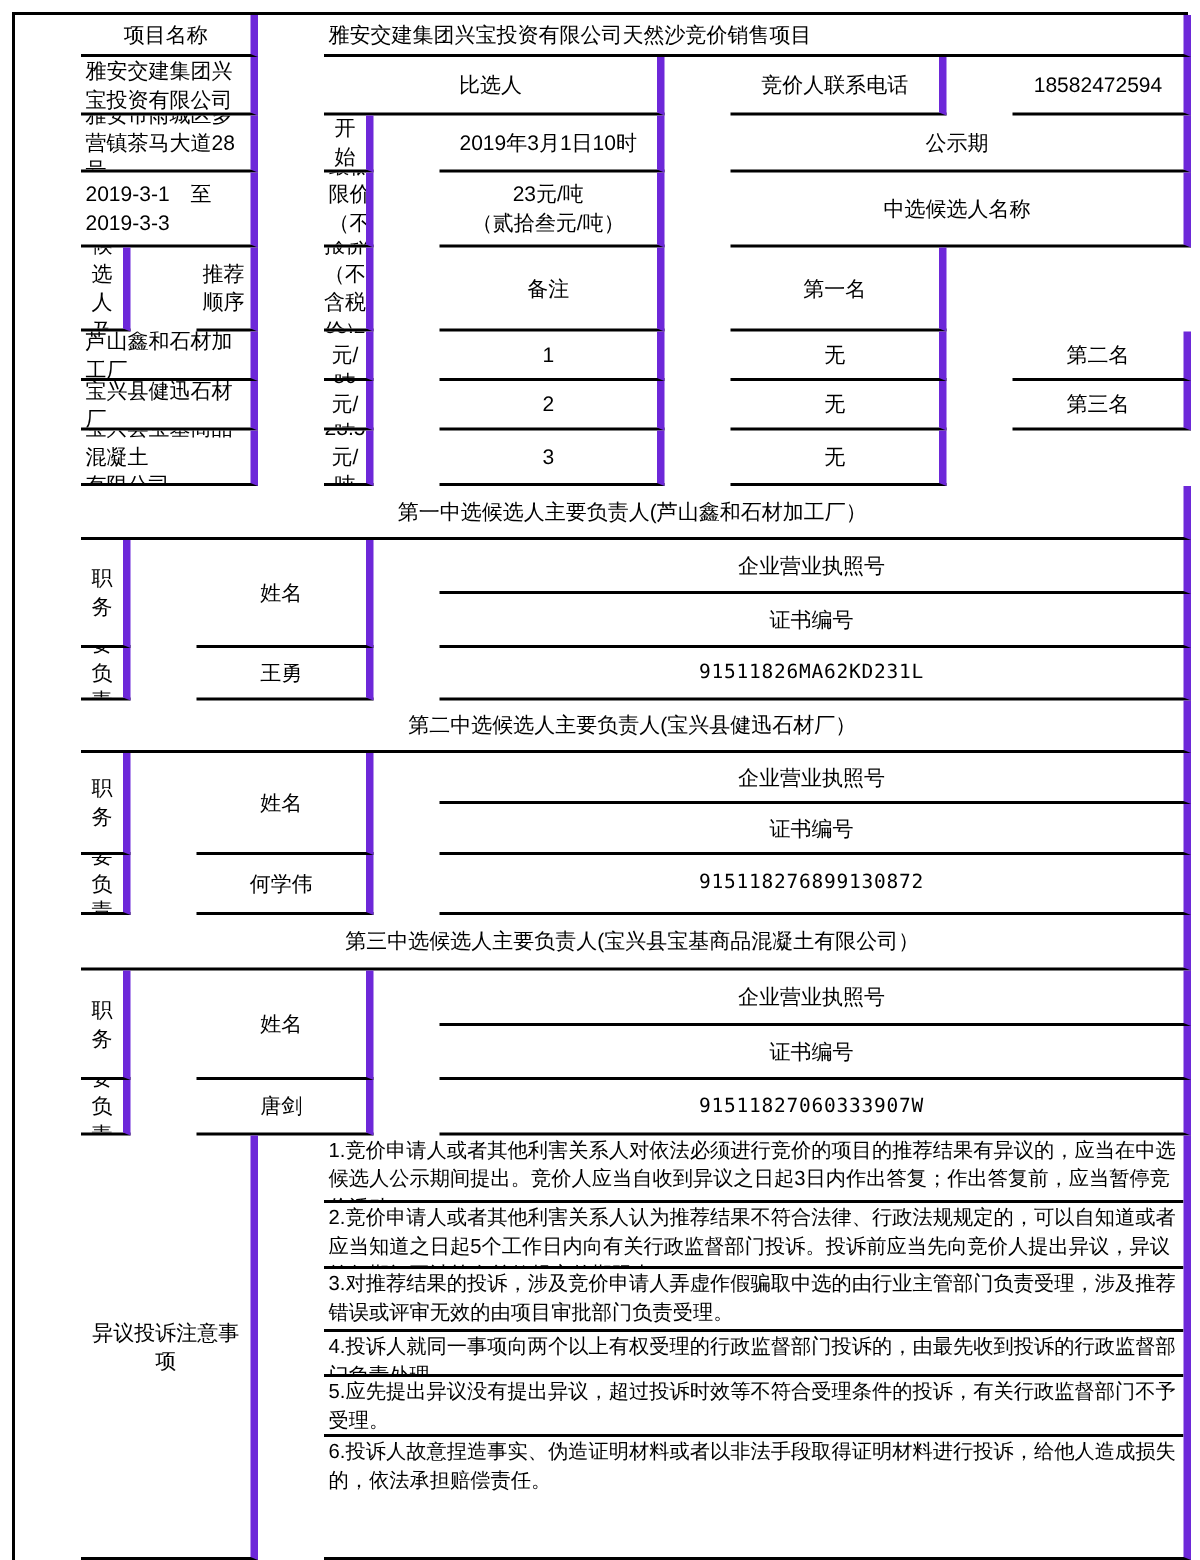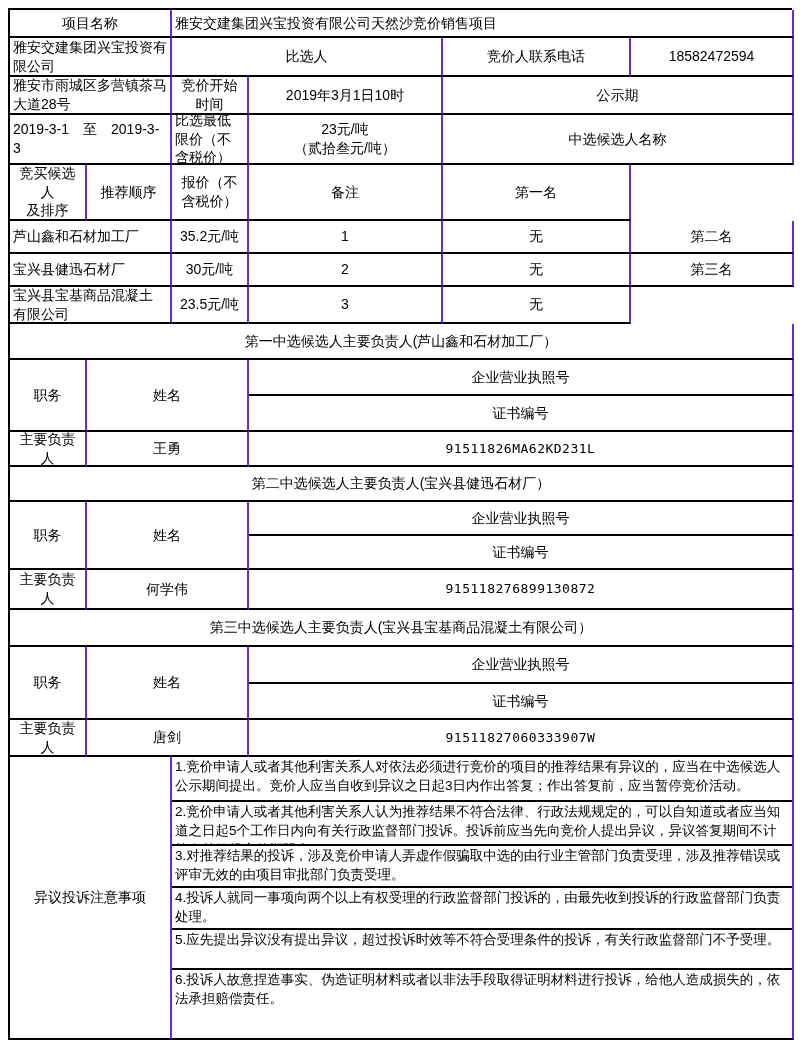--- a/index.html
+++ b/index.html
@@ -9,45 +9,45 @@
   }
   .tbl {
     position:absolute; left:8px; top:8px; width:784px;
     display:grid;
     grid-template-columns:77px 85px 77px 194px 188px 163px;
     grid-template-rows:28px 39px 38px 50px 56px 33px 33px 37px 36px 36px 36px 35px 35px 34px 34px 40px 37px 37px 36px 37px 283px;
     border-top:2px solid #000; border-left:2px solid #000;
     background:#fff; box-sizing:border-box;
   }
   .c {
-    box-sizing:border-box; border-right:2px solid #6d28d9; border-bottom:2px solid #000;
+    box-sizing:border-box; border-right:5px solid #6d28d9; border-bottom:2px solid #000;
     display:flex; align-items:center; justify-content:center;
     text-align:center; padding:1px 3px; overflow:hidden;
-    font-size:14px; line-height:1.35;
+    font-size:14px; line-height:1.35;margin-left:44px;
   }
   .left { justify-content:flex-start; text-align:left; }
   .pre  { white-space:pre-line; }
   .sp2  { grid-column:span 2; }
   .sp3  { grid-column:span 3; }
   .sp4  { grid-column:span 4; }
   .full { grid-column:1 / 7; }
   .rs2  { grid-row:span 2; }
   .mono { font-family:"DejaVu Sans Mono","Liberation Mono",monospace; font-size:13px; letter-spacing:0.5px; }
   .notice-label { grid-column:1 / 3; }
   .notice-body {
     grid-column:3 / 7; padding:0; display:flex; flex-direction:column;
     align-items:stretch; justify-content:flex-start;
   }
   .ni {
     box-sizing:border-box; border-bottom:2px solid #000; padding:0 3px;
     font-size:13.5px; line-height:19px; overflow:hidden;
     white-space:pre-line; text-align:left; flex:none;
   }
   .ni1 { height:45px; } .ni2 { height:44px; } .ni3 { height:42px; }
-  .ni4 { height:42px; } .ni5 { height:40px; }
+  .ni4 { height:30px; } .ni5 { height:40px; }
   .ni6 { flex:1; border-bottom:none; }
 </style>
 </head>
 <body>
 
 <div class="tbl">
 
   <div class="c sp2">项目名称</div>
   <div class="c sp4 left">雅安交建集团兴宝投资有限公司天然沙竞价销售项目</div>
 

